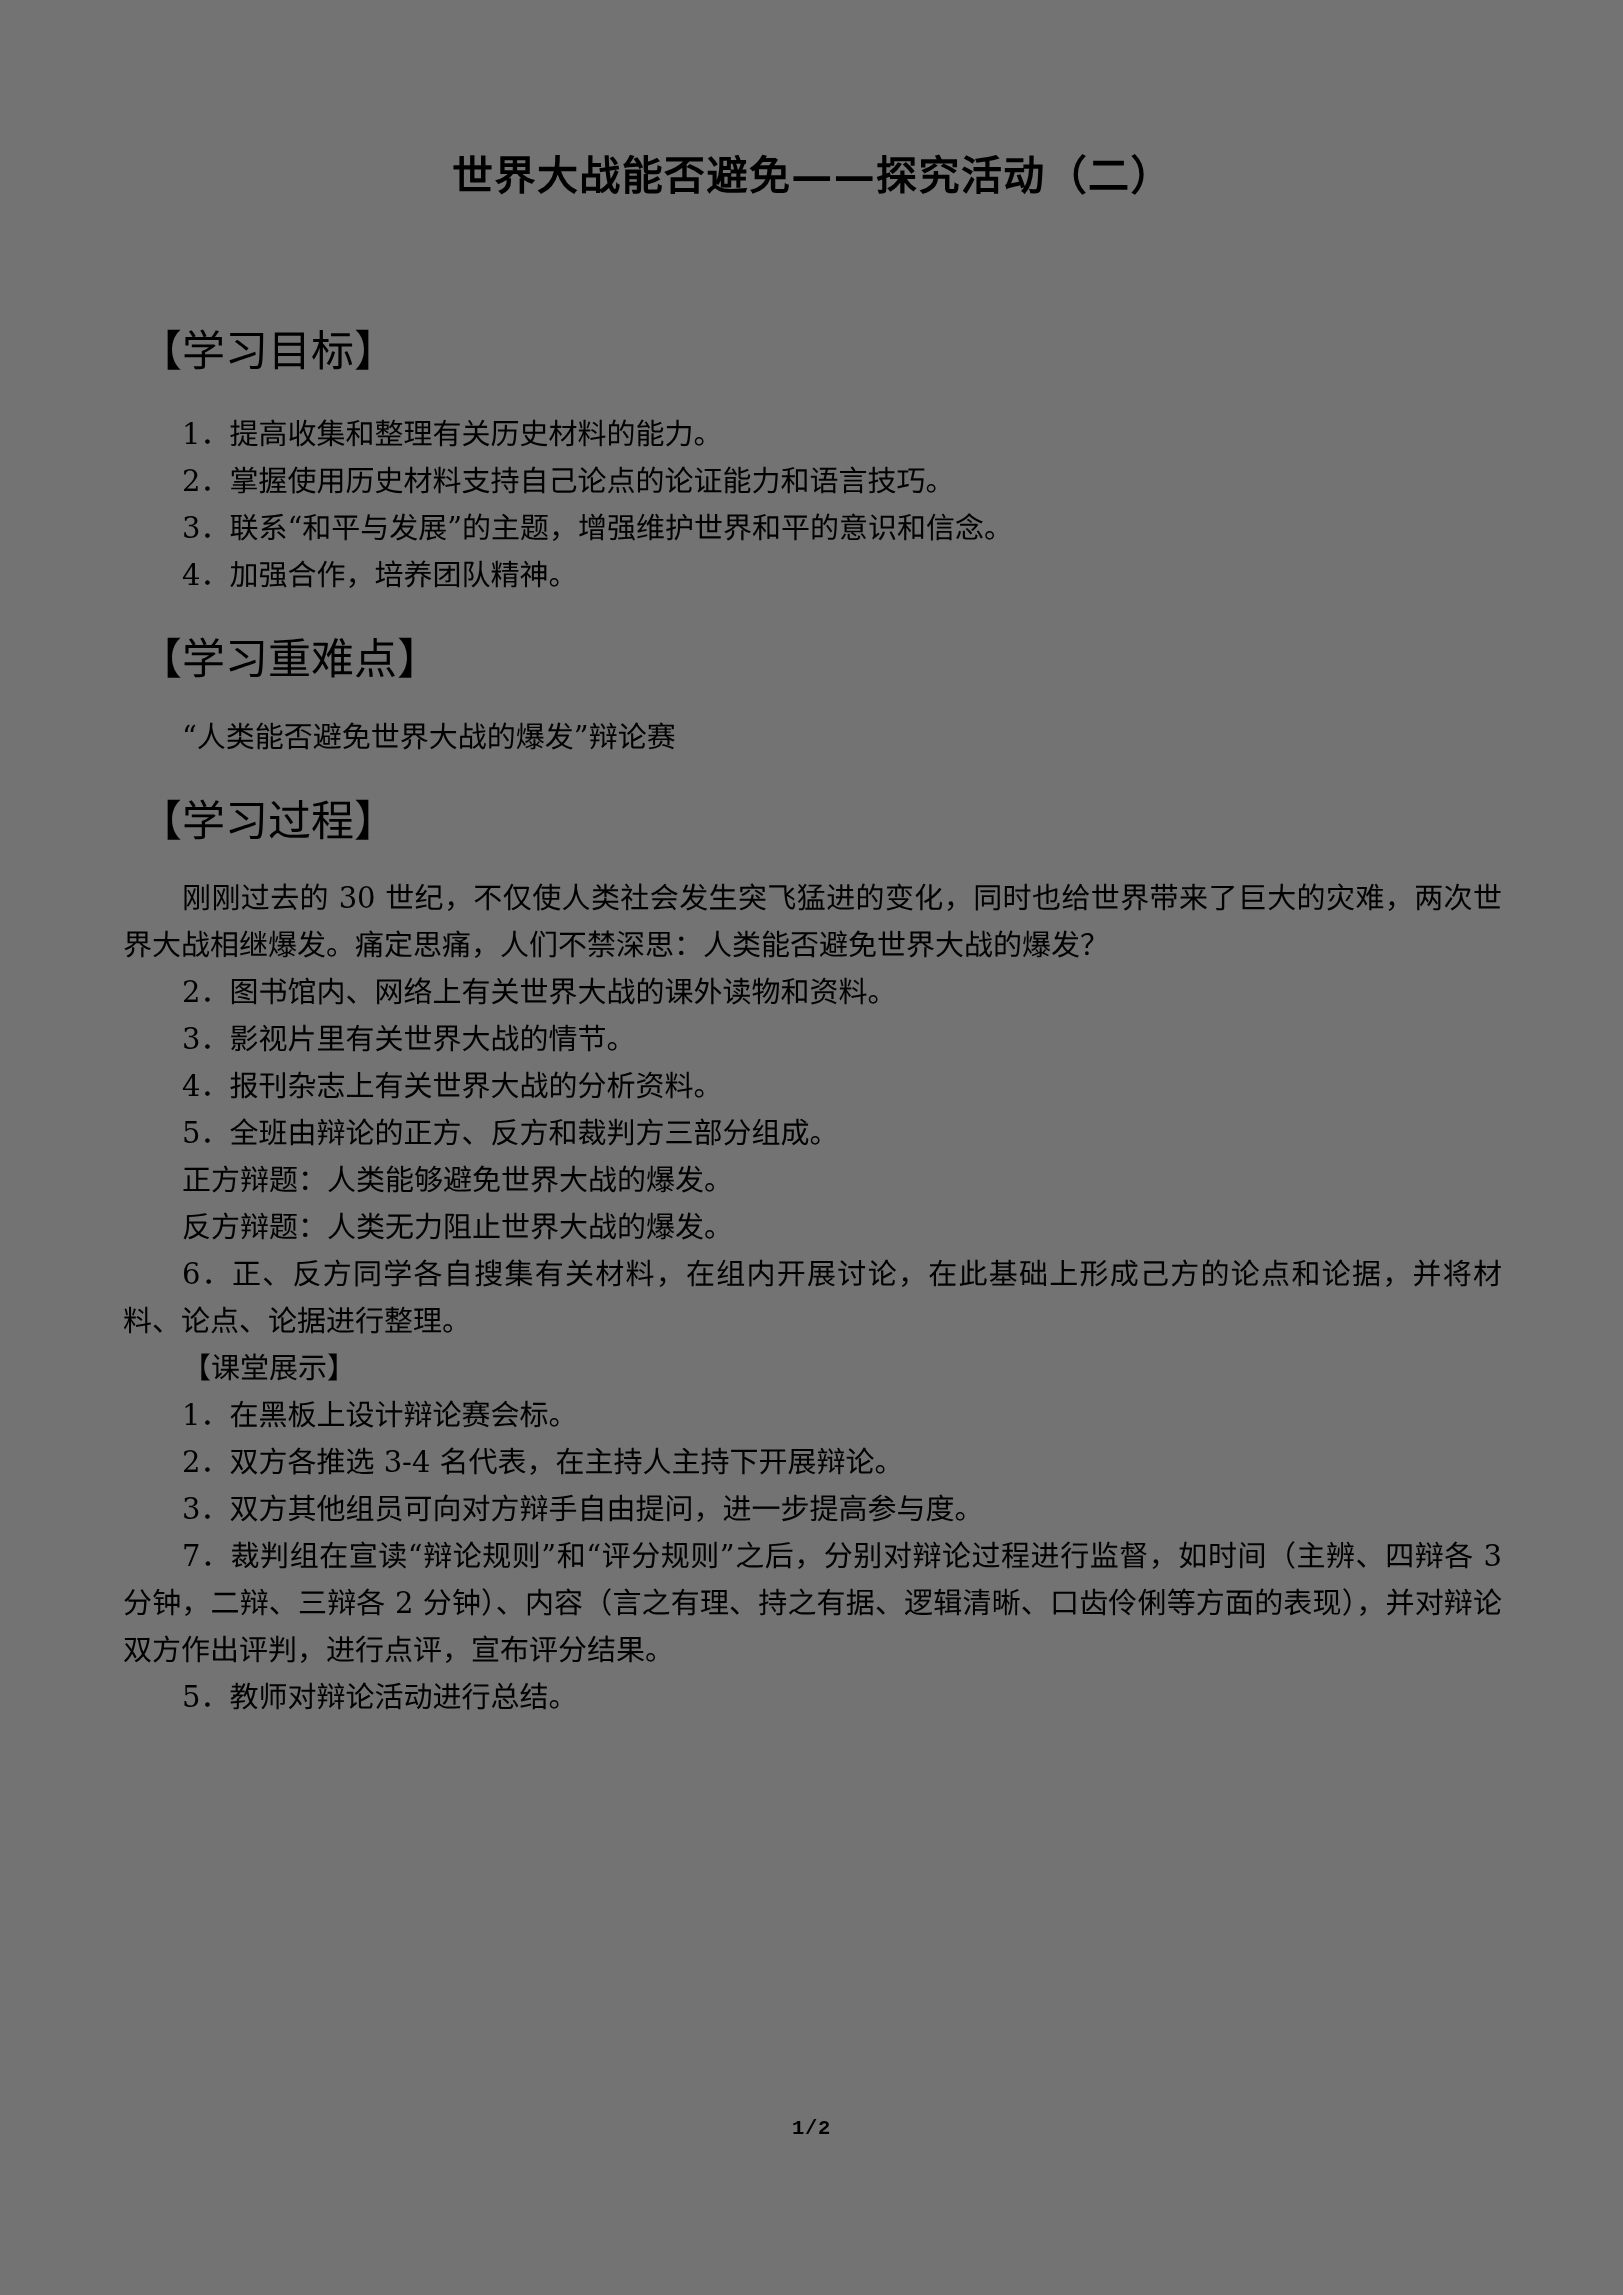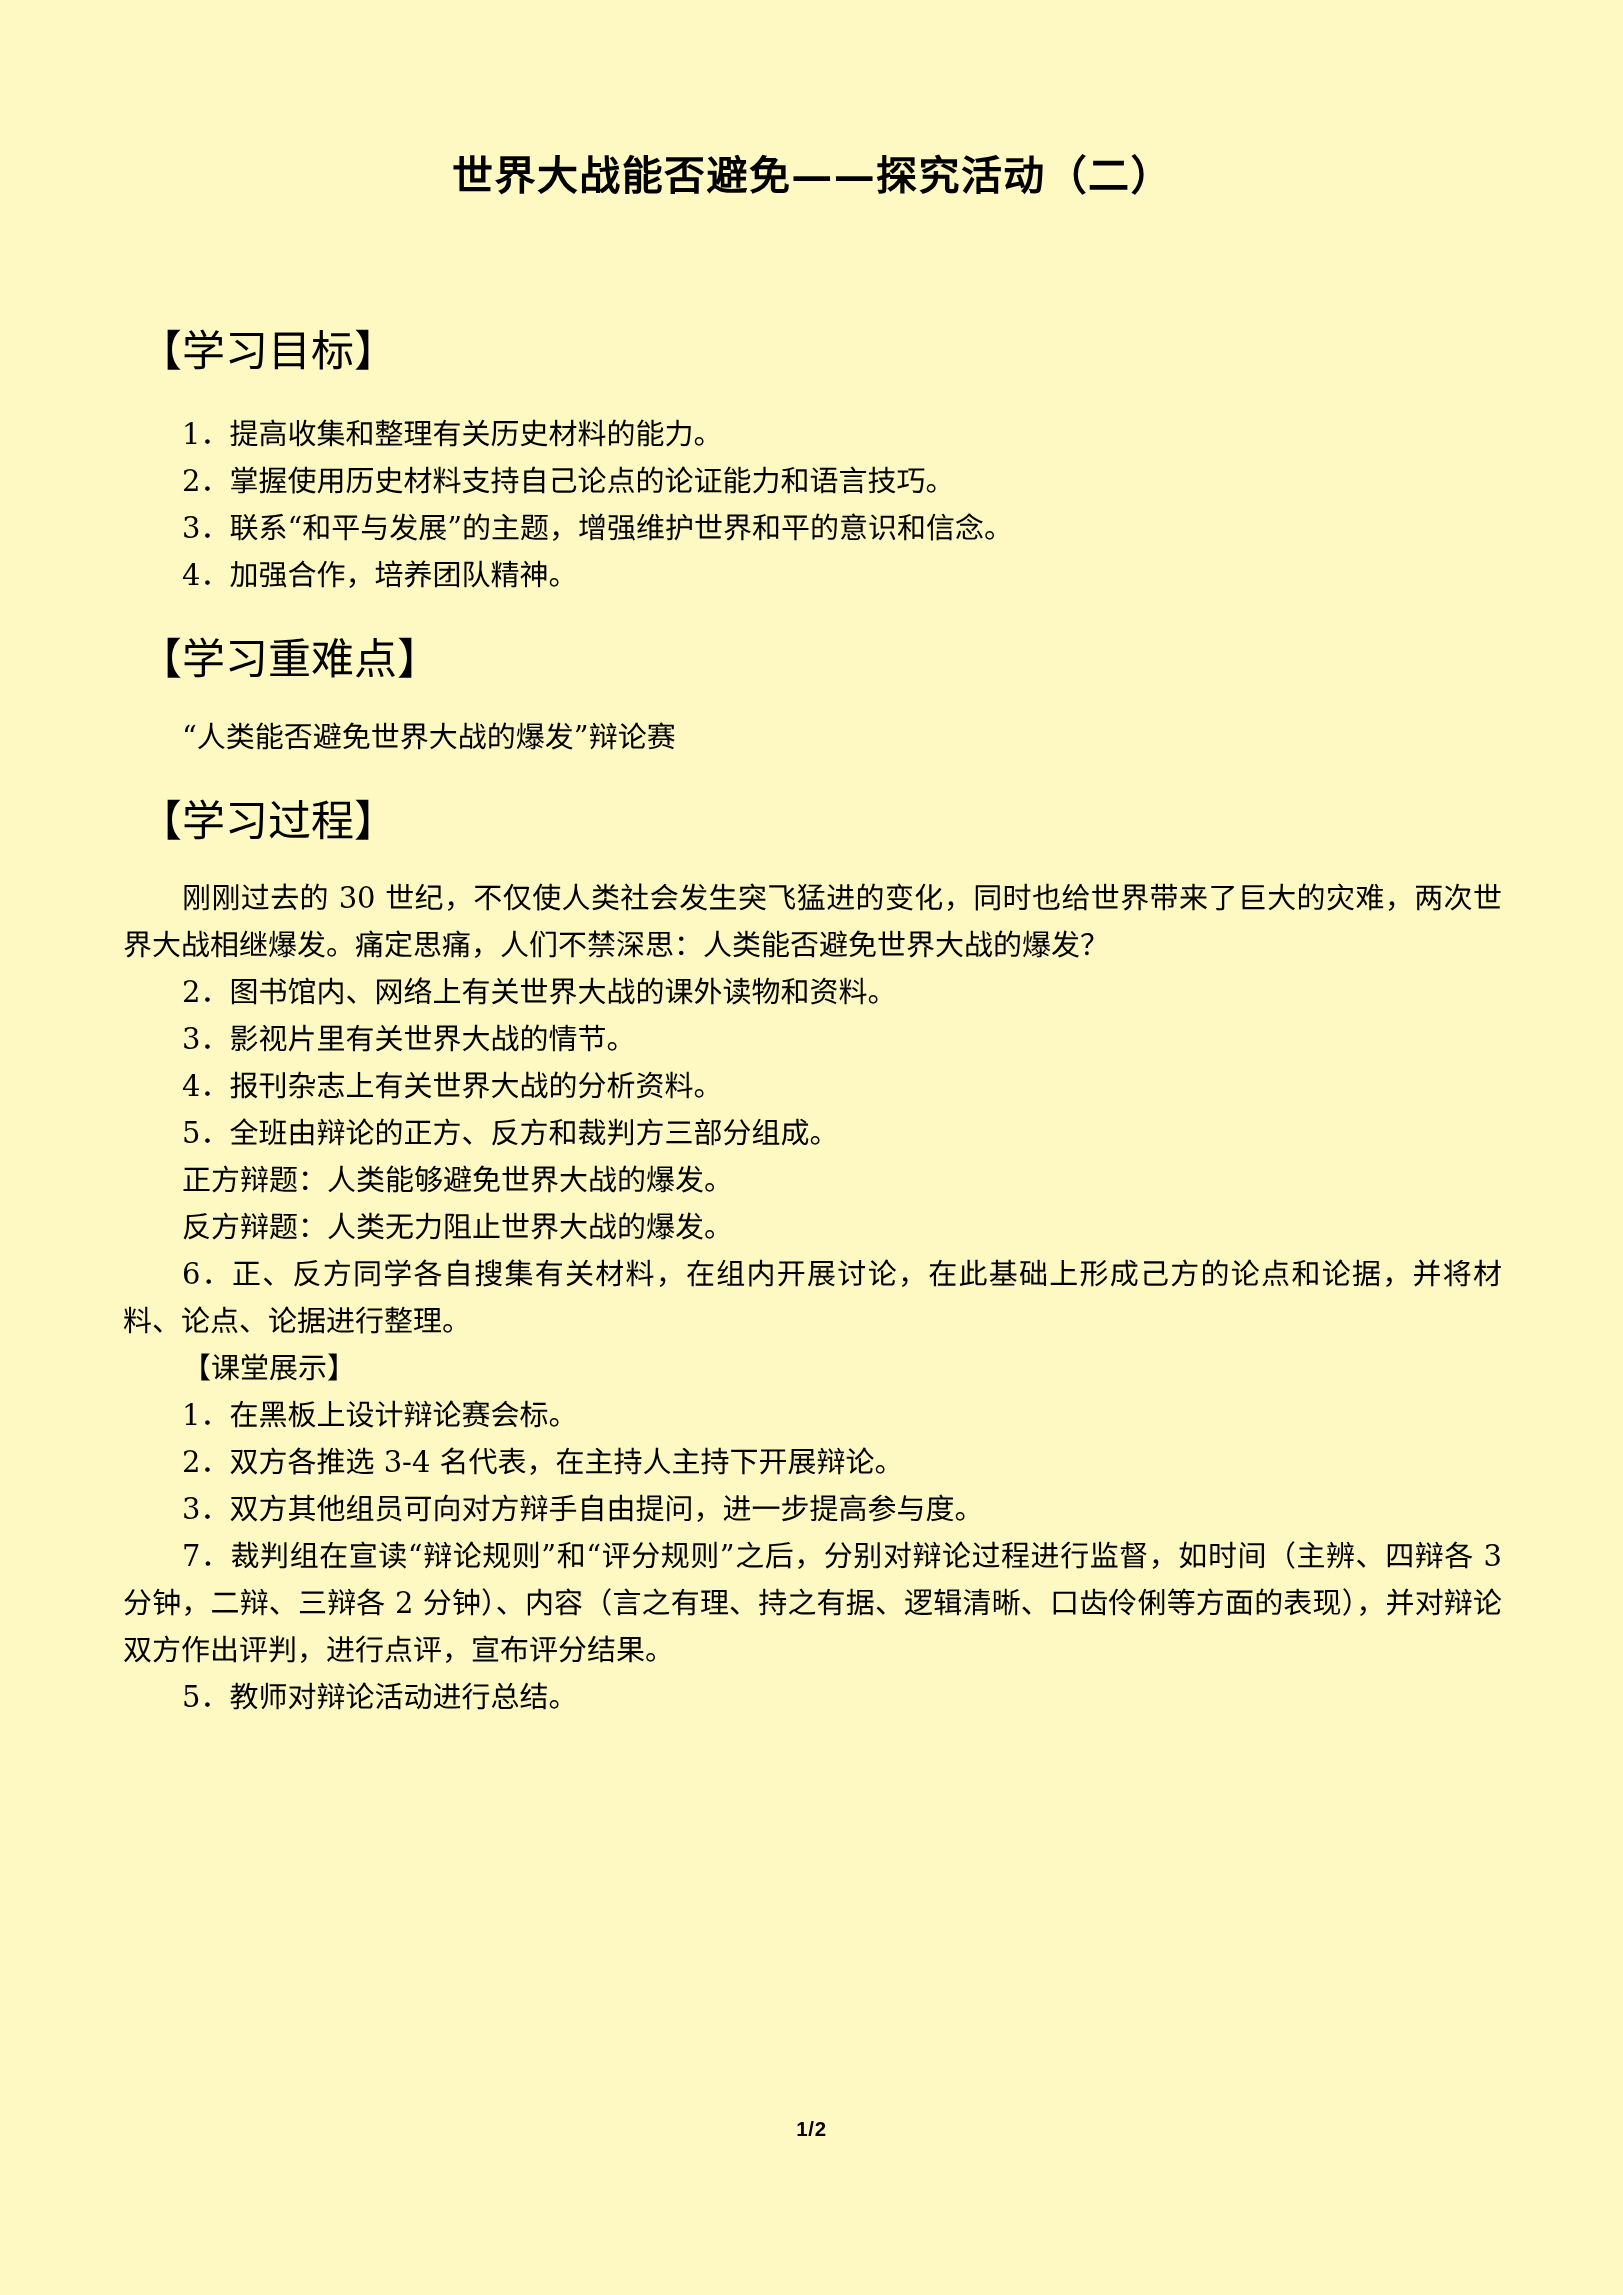--- a/index.html
+++ b/index.html
@@ -9,21 +9,21 @@
     background: #ffffff;
   }
   body {
     font-family: "DejaVu Serif", "Liberation Serif", serif;
     color: #000000;
   }
   .page {
     position: relative;
     width: 1623px;
     height: 2295px;
-    background: #fef9c3;
+    background: #737373;
     box-sizing: border-box;
     padding: 0;
     overflow: hidden;
   }
   .content {
     position: absolute;
     left: 123px;
     top: 0;
     width: 1379px;
   }
@@ -93,21 +93,21 @@
 
   
   .footer {
     position: absolute;
     left: 0;
     right: 0;
     top: 2117px;
     text-align: center;
     font-size: 20.5px;
     font-weight: bold;
-    font-family: Liberation Sans, sans-serif;
+    font-family: Liberation Mono, monospace;
     letter-spacing: 0.7px;
   }
 </style>
 </head>
 <body>
 
 <div class="page">
   <div class="content">
 
     <h1 class="doc-title">世界大战能否避免——探究活动（二）</h1>

